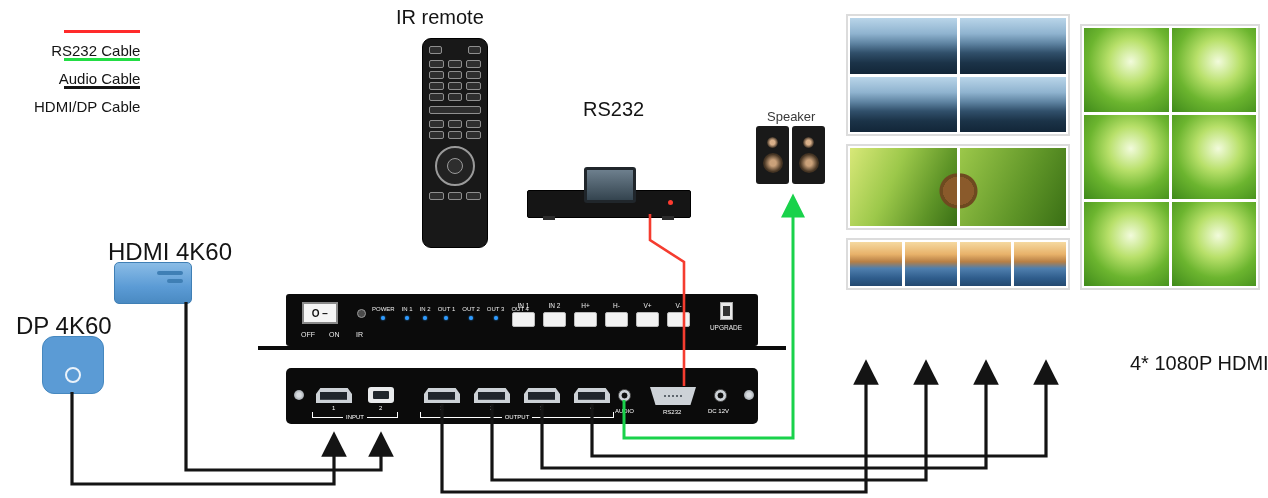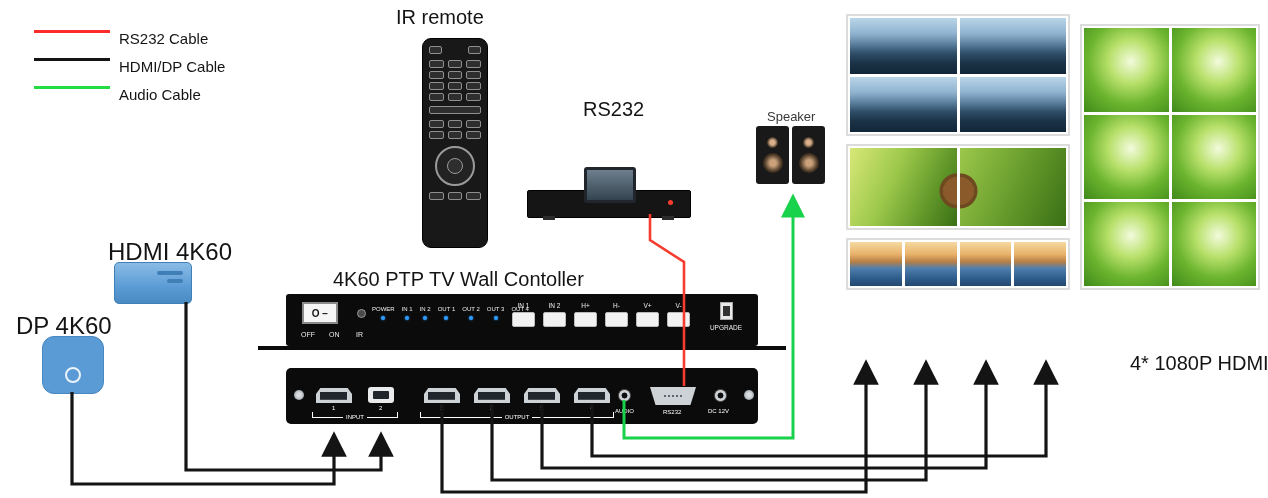--- a/index.html
+++ b/index.html
@@ -4,21 +4,21 @@
 <style>
   html,body{margin:0;padding:0;background:#fff;}
   #stage{position:relative;width:1268px;height:498px;background:#fff;overflow:hidden;
          font-family:"Liberation Sans",sans-serif;color:#111;}
   
   .lbl{position:absolute;font-size:24px;color:#141414;white-space:nowrap;}
   .lbl-lg{font-size:20px;}
   .lbl-sm{font-size:13px;color:#3a3a3a;}
   
   .legend{position:absolute;left:34px;top:30px;}
-  .legend-item{display:flex;align-items:flex-start;gap:9px;height:28px;}
+  .legend-item{display:flex;align-items:flex-end;gap:9px;height:28px;flex-direction:column;}
   .legend-line{width:76px;height:0;border-top:3px solid #000;}
   .line-red{border-color:#ff2a2a;}
   .line-green{border-color:#22dd44;}
   .line-black{border-color:#141414;}
   .legend-text{font-size:15px;color:#141414;}
   
   svg.cables{position:absolute;left:0;top:0;z-index:6;pointer-events:none;}
   .ck{fill:none;stroke:#141414;stroke-width:3.2;}
   .cr{fill:none;stroke:#f53c2f;stroke-width:2.6;}
   .cg{fill:none;stroke:#19d24b;stroke-width:3;}
@@ -136,35 +136,34 @@
     <path class="cr" d="M650,214 L650,240 L684,262 L684,386"></path>
     <path class="cg" d="M624,400 L624,438 L793,438 L793,198" marker-end="url(#arrow-g)"></path>
   </svg>
 
   <div class="legend">
     <div class="legend-item">
       <span class="legend-line line-red"></span>
       <span class="legend-text">RS232 Cable</span>
     </div>
     <div class="legend-item">
+      <span class="legend-line line-green"></span>
+      <span class="legend-text">Audio Cable</span>
+    </div>
+    <div class="legend-item">
       <span class="legend-line line-black"></span>
       <span class="legend-text">HDMI/DP Cable</span>
-    </div>
-    <div class="legend-item">
-      <span class="legend-line line-green"></span>
-      <span class="legend-text">Audio Cable</span>
     </div>
   </div>
 
   <div class="lbl lbl-lg" style="left:396px;top:6px;">IR remote</div>
   <div class="lbl lbl-lg" style="left:583px;top:98px;">RS232</div>
   <div class="lbl lbl-sm" style="left:767px;top:109px;">Speaker</div>
   <div class="lbl" style="left:108px;top:238px;">HDMI 4K60</div>
   <div class="lbl" style="left:16px;top:312px;">DP 4K60</div>
-  <div class="lbl lbl-lg" style="left:333px;top:268px;">4K60 PTP TV Wall Contoller</div>
   <div class="lbl lbl-lg" style="left:1130px;top:352px;">4* 1080P HDMI</div>
 
   <div class="remote">
     <div class="r-top">
       <span class="r-btn r-btn-s"></span>
       <span class="r-btn r-btn-s"></span>
     </div>
     <div class="r-grid">
       <span class="r-btn"></span>
         <span class="r-btn"></span>

